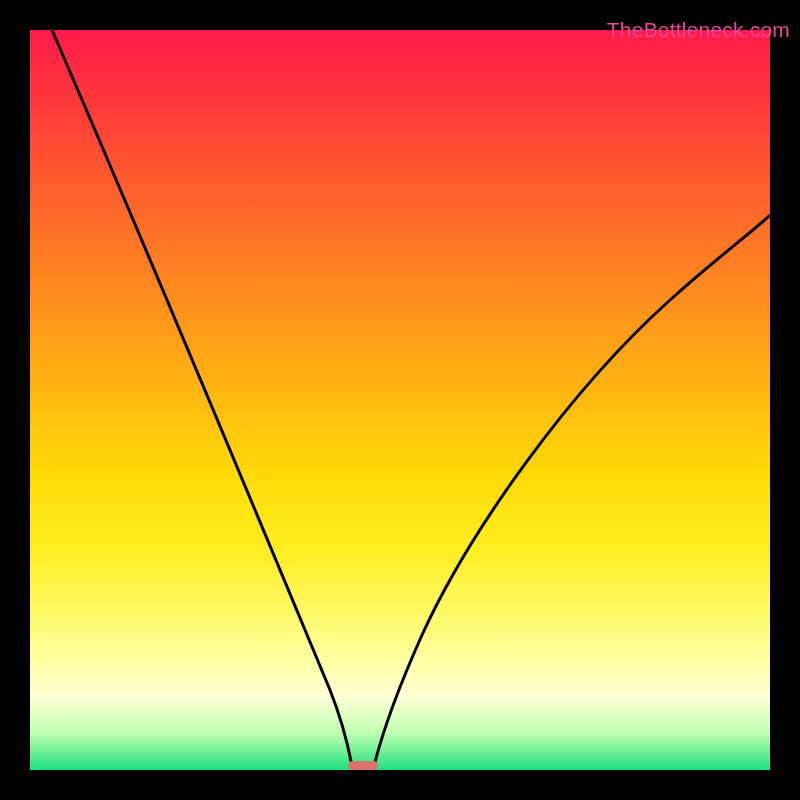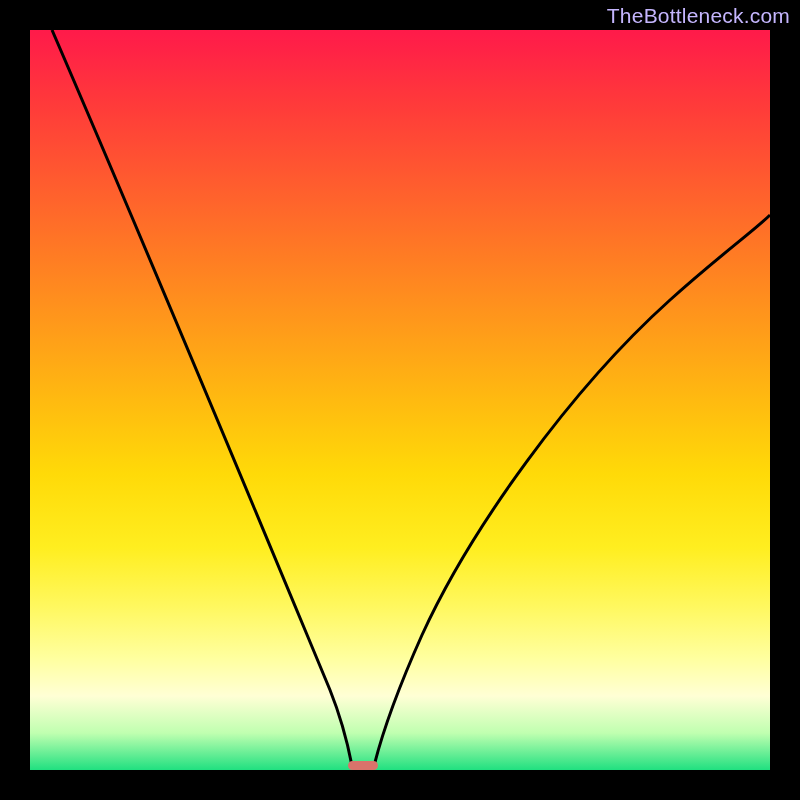--- a/index.html
+++ b/index.html
@@ -32,25 +32,25 @@
       #ffee20 70%,
       #fff860 78%,
       #ffffa0 85%,
       #ffffd5 90%,
       #c0ffb0 95%,
       #20e080 100%
     );
   }
   .watermark {
     position: absolute;
-    top: 4px;
+    top: 18px;
     right: 10px;
     font-family: Arial, Helvetica, sans-serif;
     font-size: 21px;
-    color: #c4b5fd;
+    color: #ec4899;
     font-weight: 500;
     letter-spacing: 0.2px;
   }
   svg.curves {
     position: absolute;
     left: 0;
     top: 0;
     width: 740px;
     height: 740px;
   }

